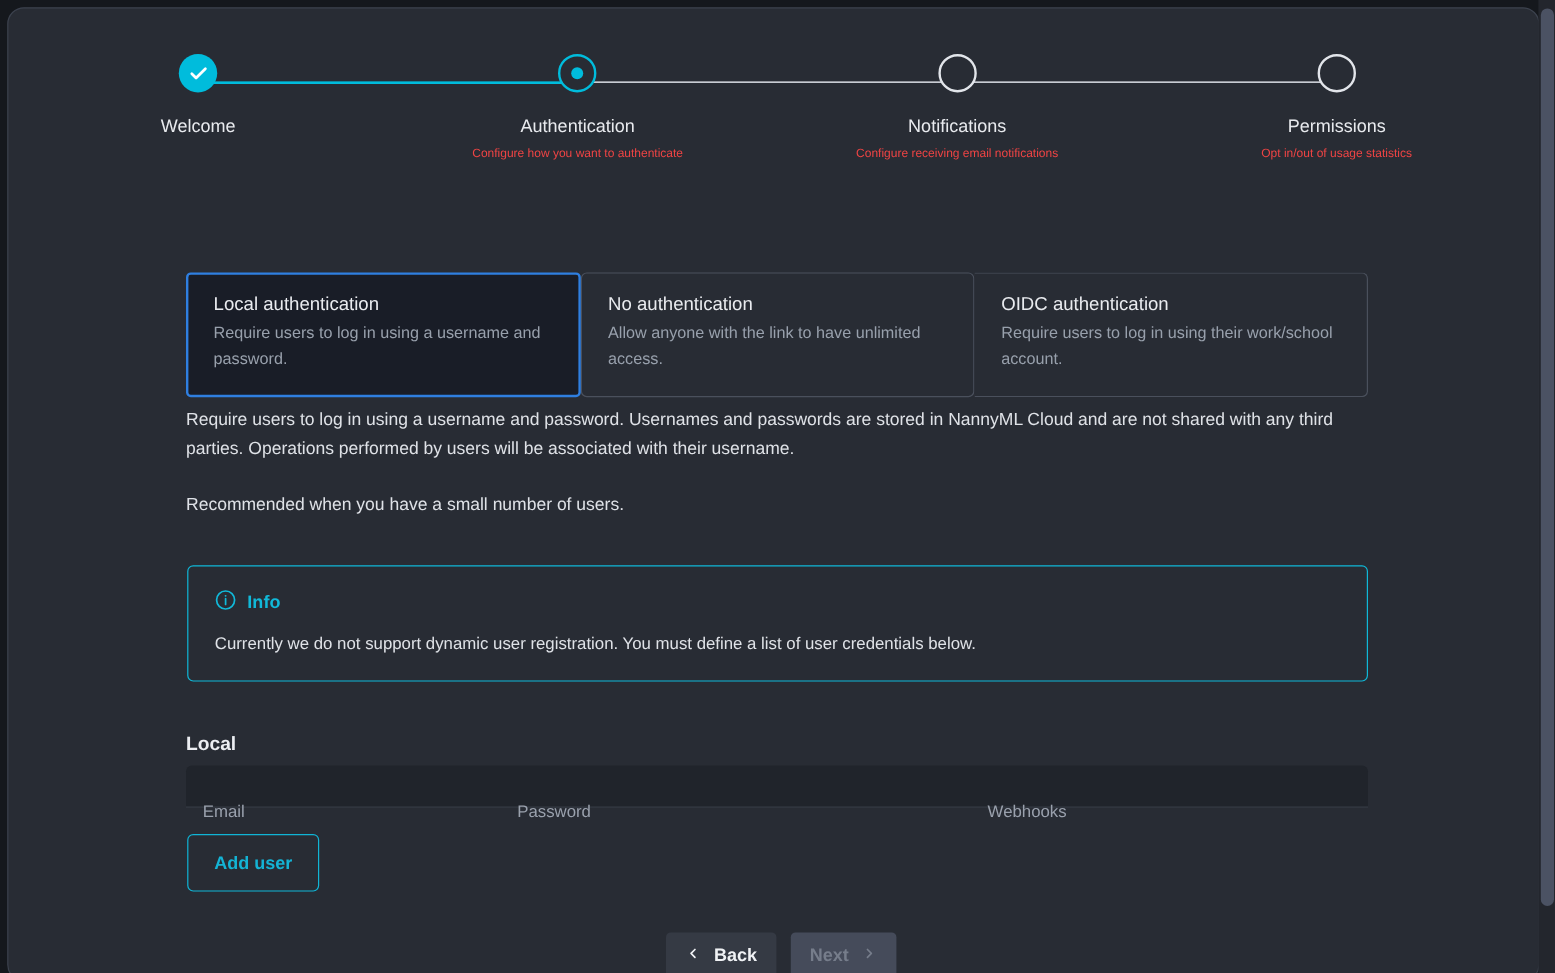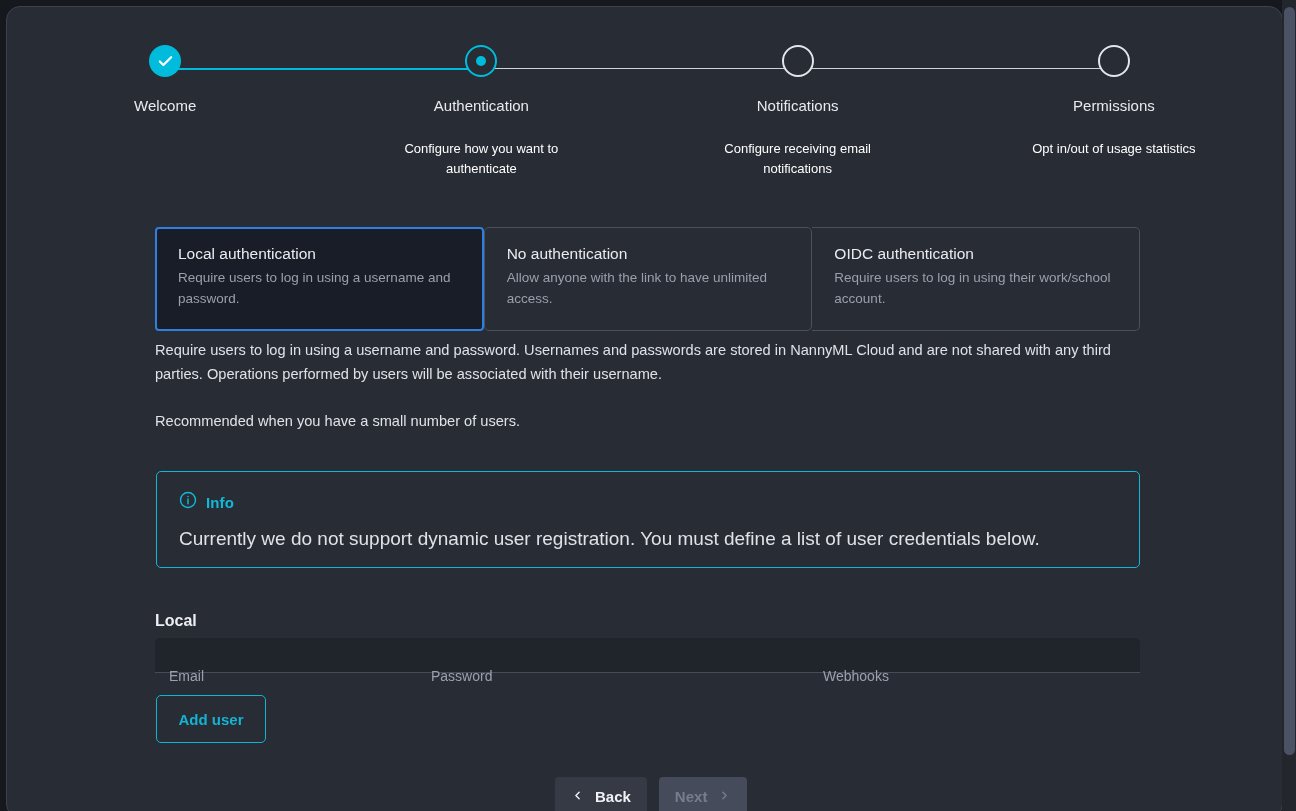--- a/index.html
+++ b/index.html
@@ -89,23 +89,23 @@
   }
   .circle svg { display: block; }
   .step-label {
     margin-top: 20px;
     font-size: 15px;
     color: #e8eaee;
     text-align: center;
     line-height: 1.2;
   }
   .step-desc {
-    margin-top: 24px;
-    font-size: 13px;
-    color: #ffffff;
+    margin-top: 6px;
+    font-size: 10px;
+    color: #ef4444;
     text-align: center;
     line-height: 1.5;
     max-width: 190px;
   }
 
   
   .options {
     position: absolute;
     left: 148px;
     top: 220px;
@@ -176,21 +176,21 @@
     gap: 9px;
     margin-bottom: 12px;
   }
   .info-title {
     font-size: 15px;
     font-weight: bold;
     color: #11b9d9;
     letter-spacing: .1px;
   }
   .info-text {
-    font-size: 19px;
+    font-size: 14px;
     color: #dfe2e7;
     line-height: 1.5;
     margin-top: 12px;
   }
 
   
   .users-title {
     position: absolute;
     left: 148px;
     top: 605px;

